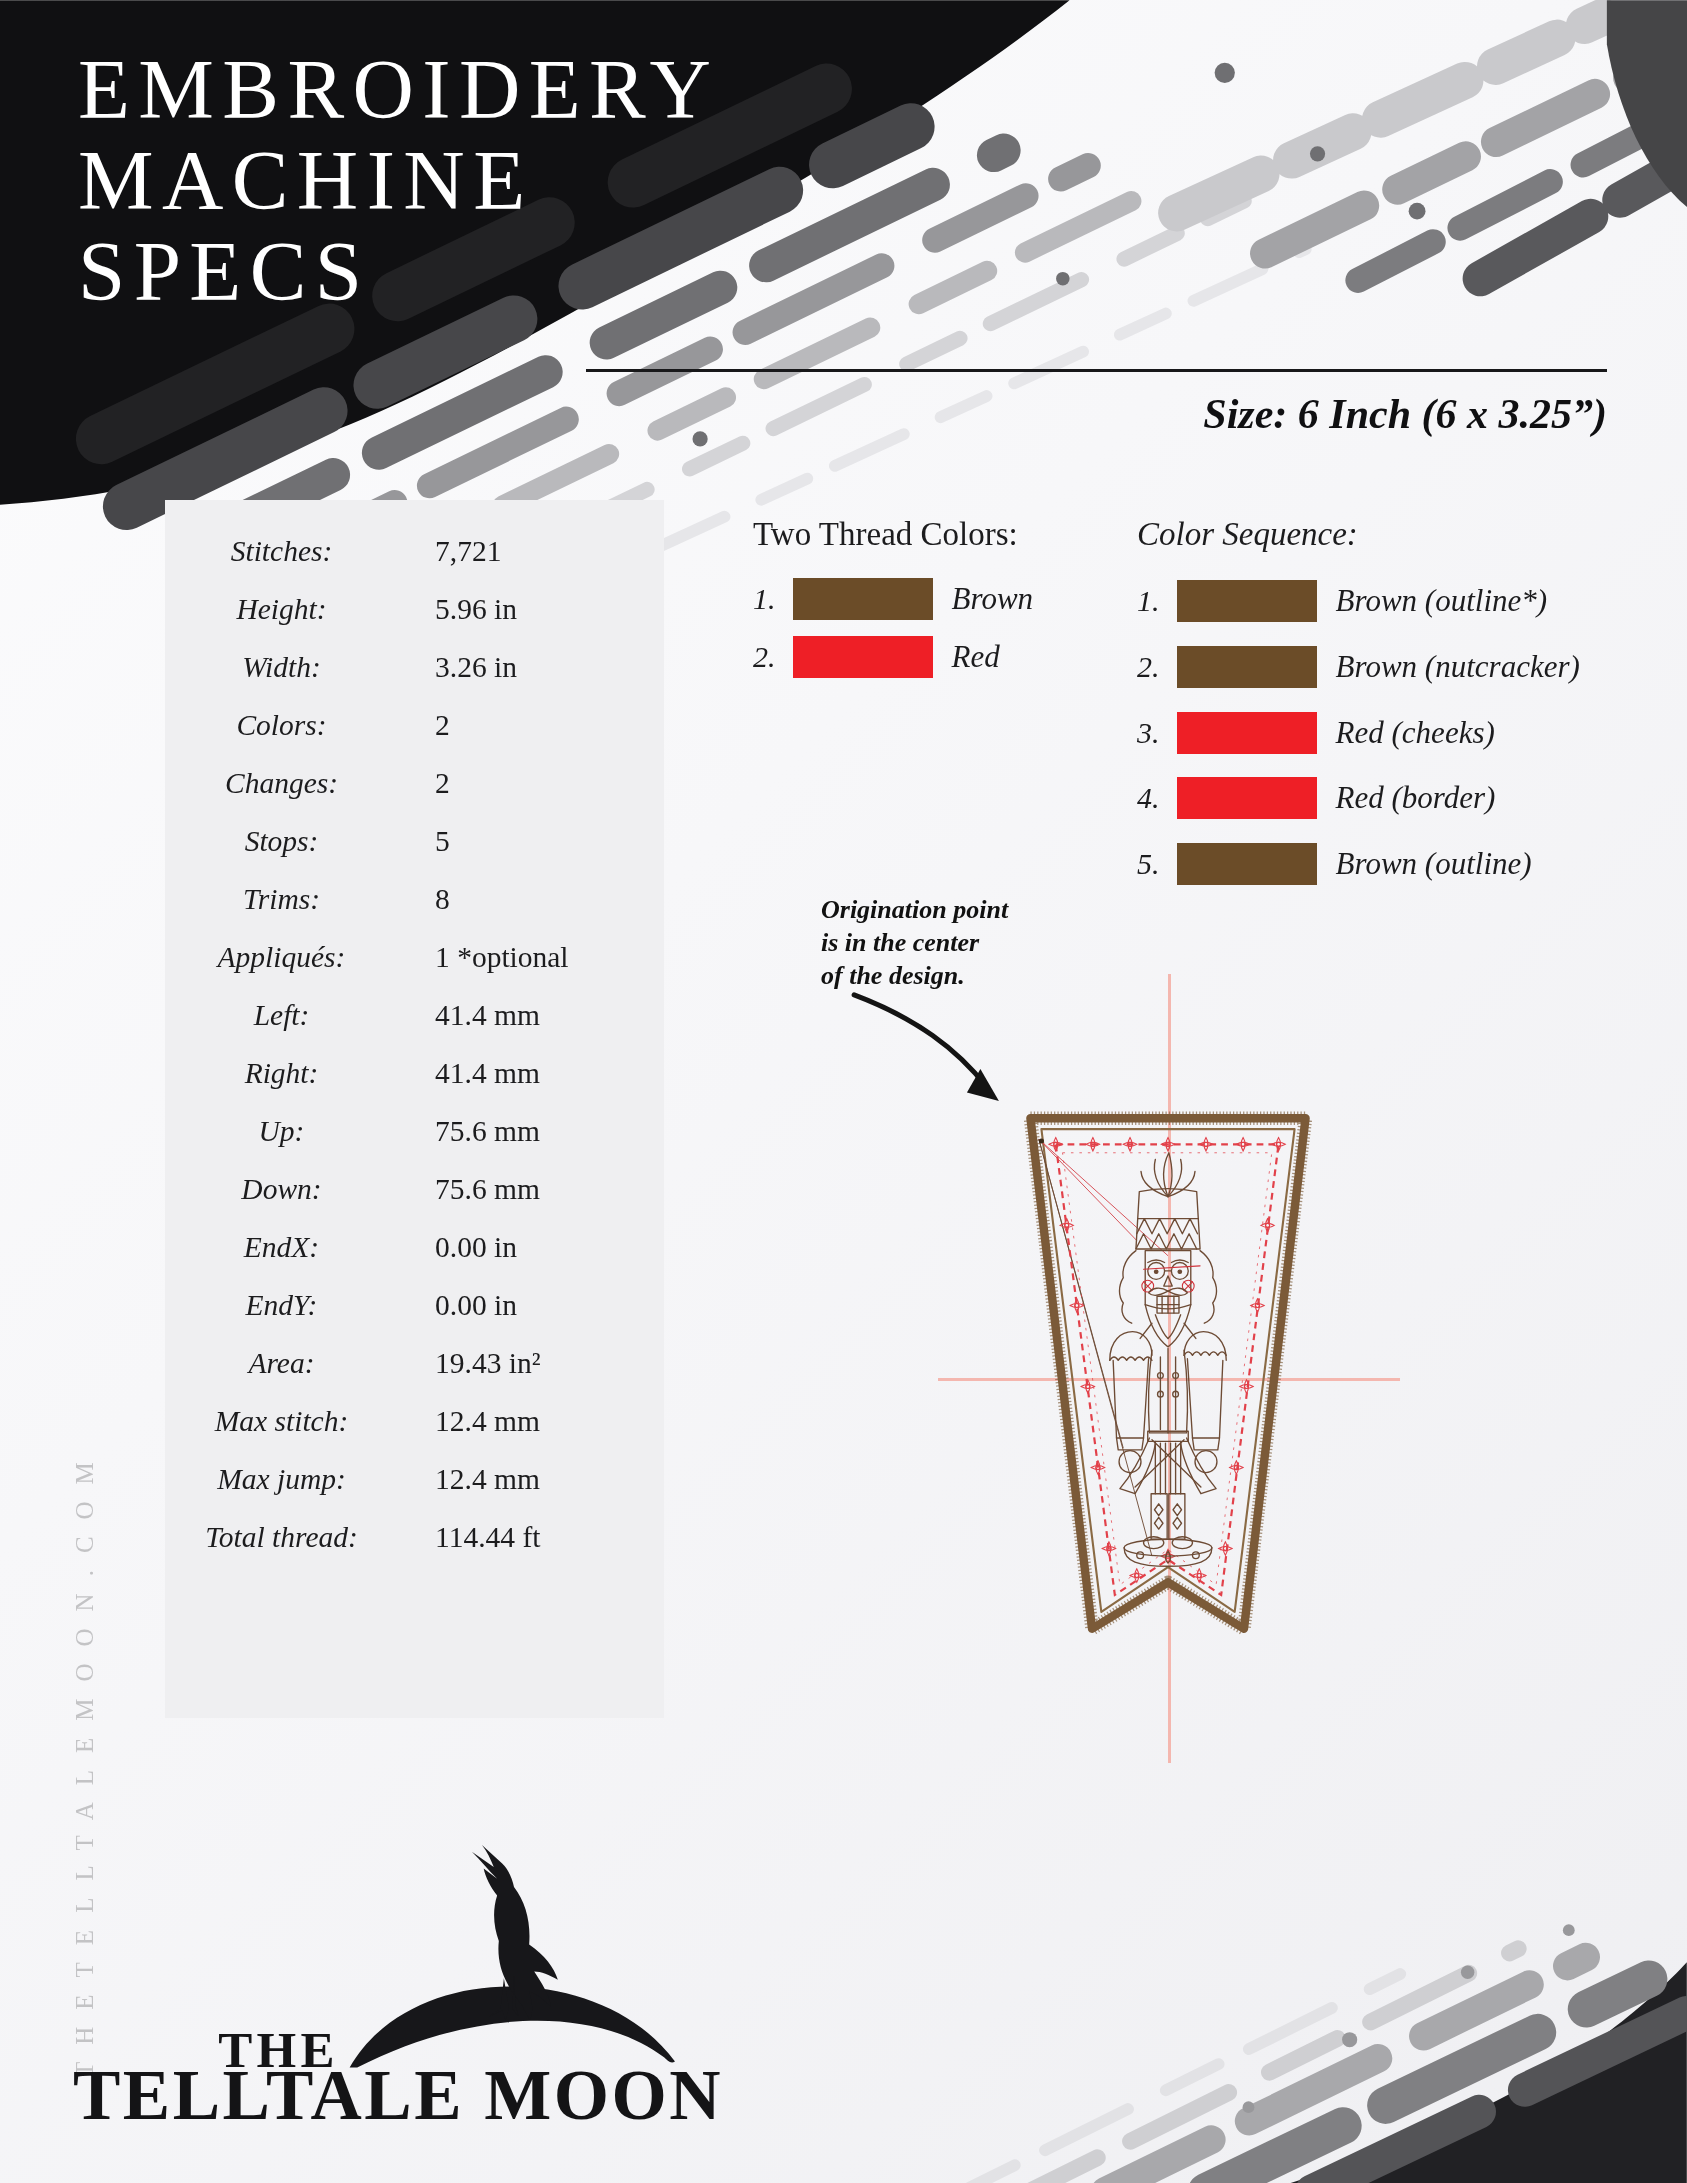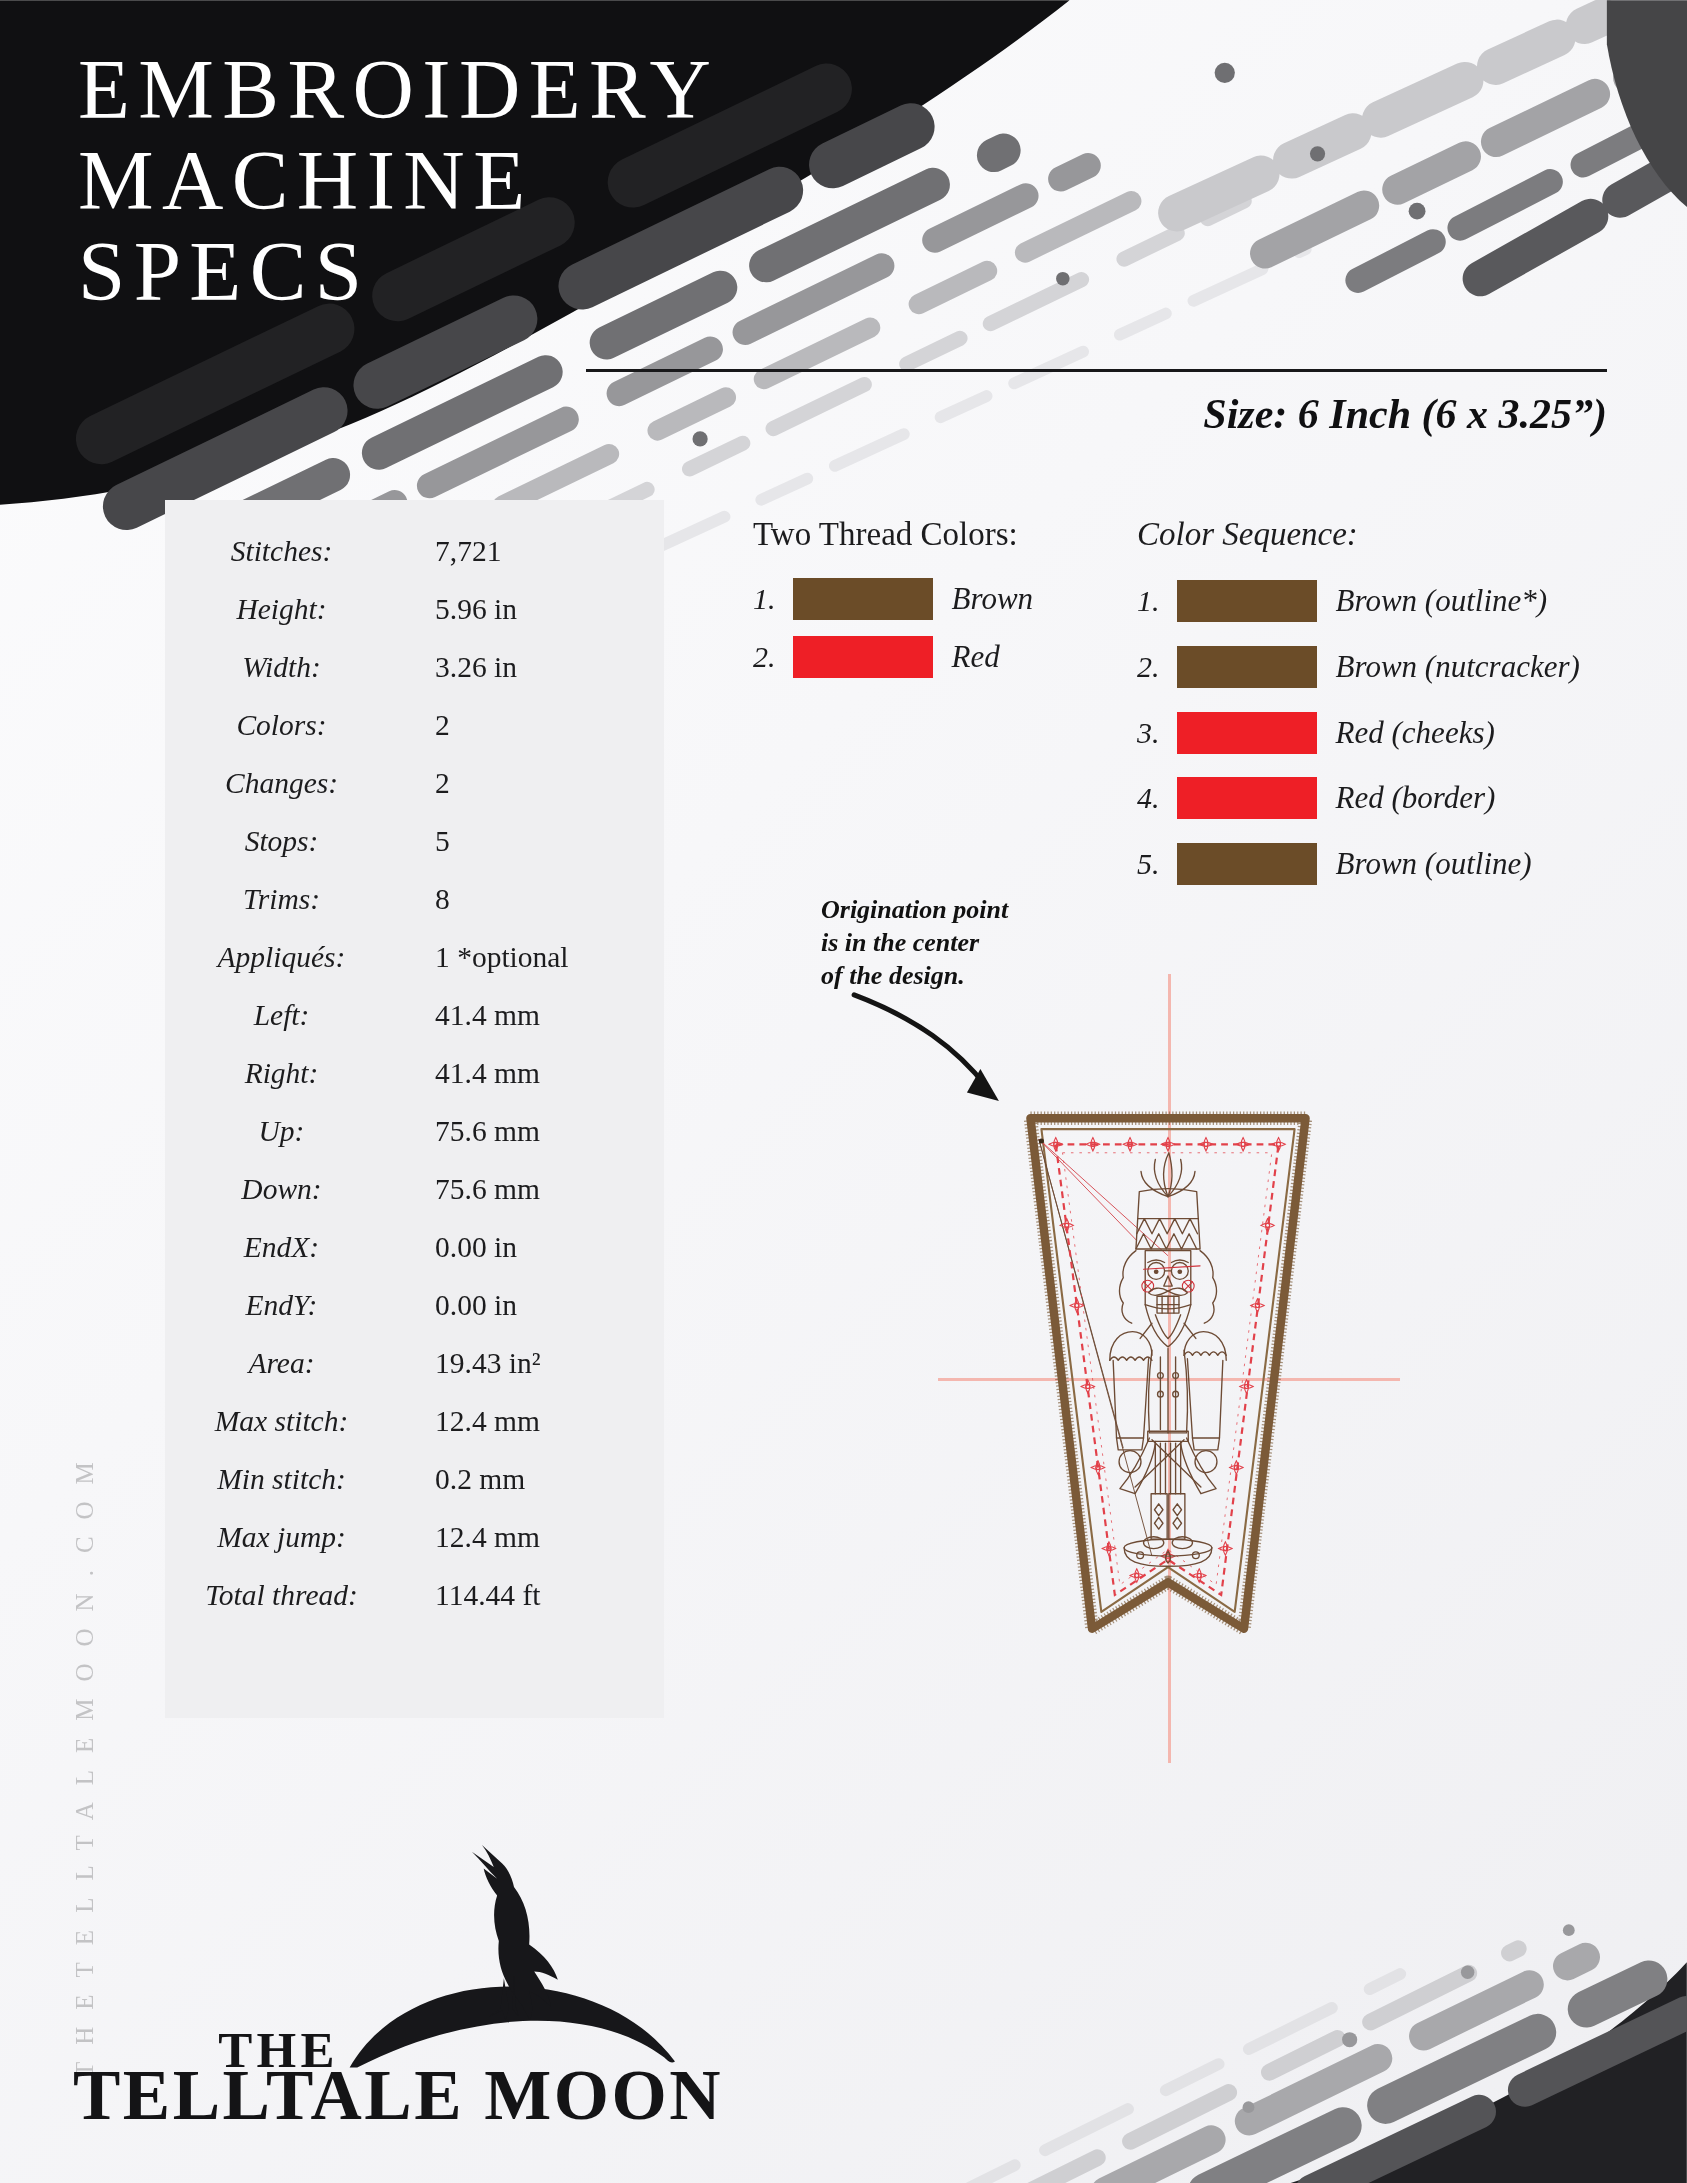--- a/index.html
+++ b/index.html
@@ -140,24 +140,20 @@
           <div class="spec-label">EndY:</div>
           <div class="spec-value">0.00 in</div>
         </div>
       <div class="spec-row">
           <div class="spec-label">Area:</div>
           <div class="spec-value">19.43 in²</div>
         </div>
       <div class="spec-row">
           <div class="spec-label">Max stitch:</div>
           <div class="spec-value">12.4 mm</div>
-        </div>
-      <div class="spec-row">
-          <div class="spec-label">Min stitch:</div>
-          <div class="spec-value">0.2 mm</div>
         </div>
       <div class="spec-row">
           <div class="spec-label">Max jump:</div>
           <div class="spec-value">12.4 mm</div>
         </div>
       <div class="spec-row">
           <div class="spec-label">Total thread:</div>
           <div class="spec-value">114.44 ft</div>
         </div>
     </div>

